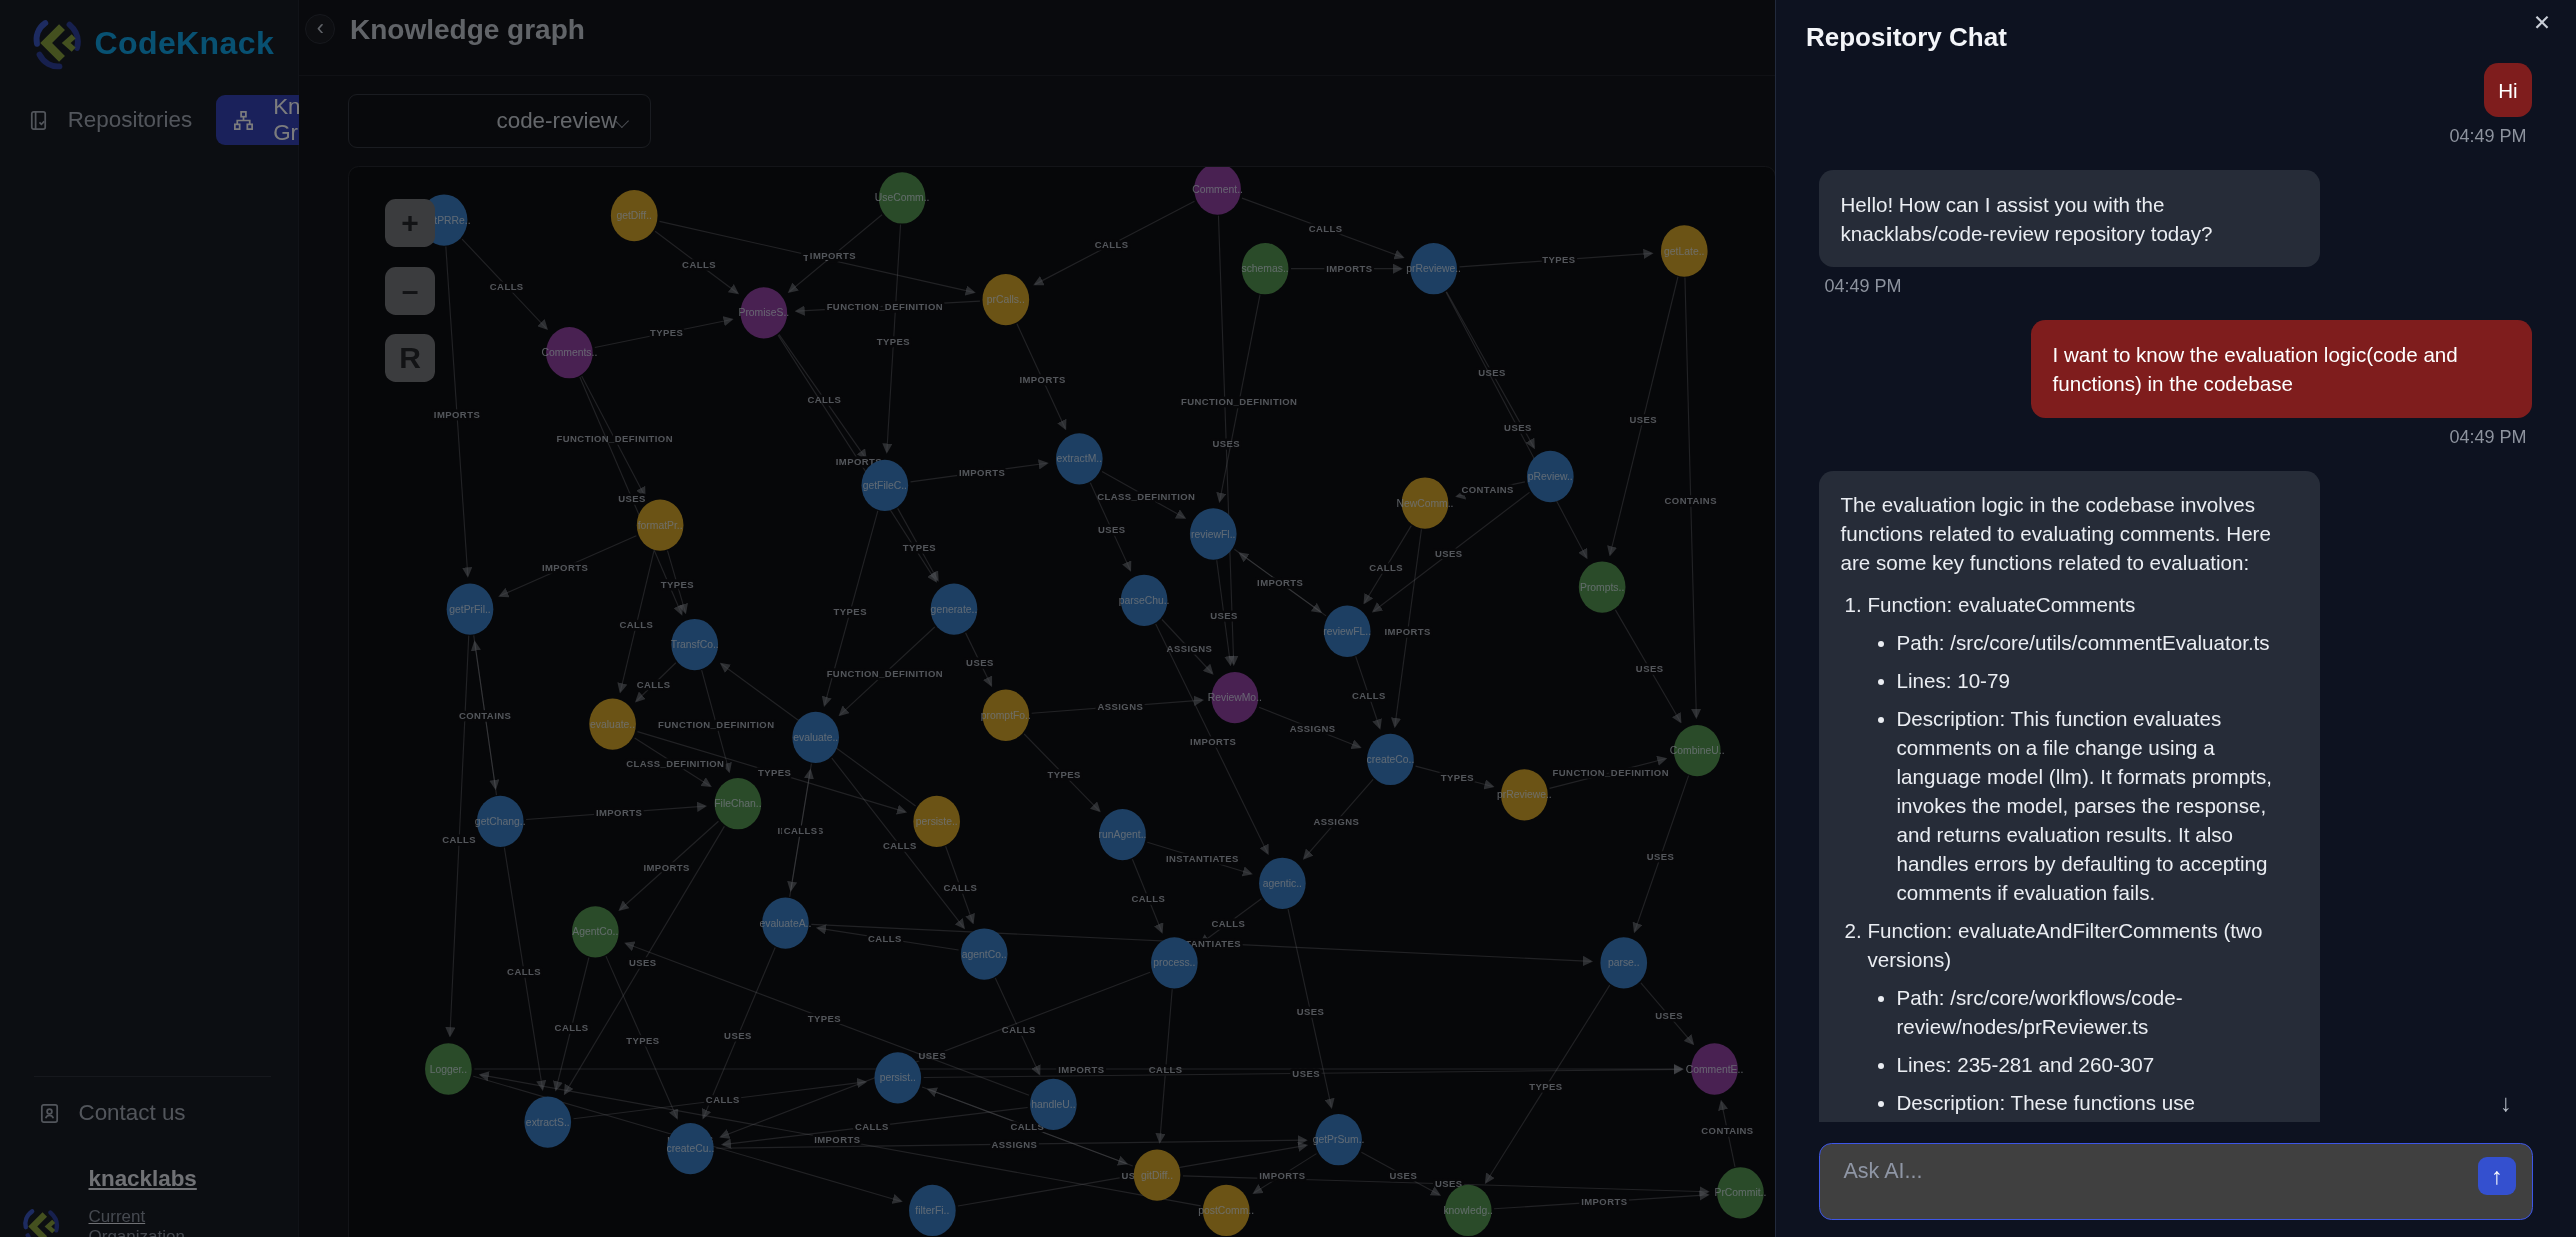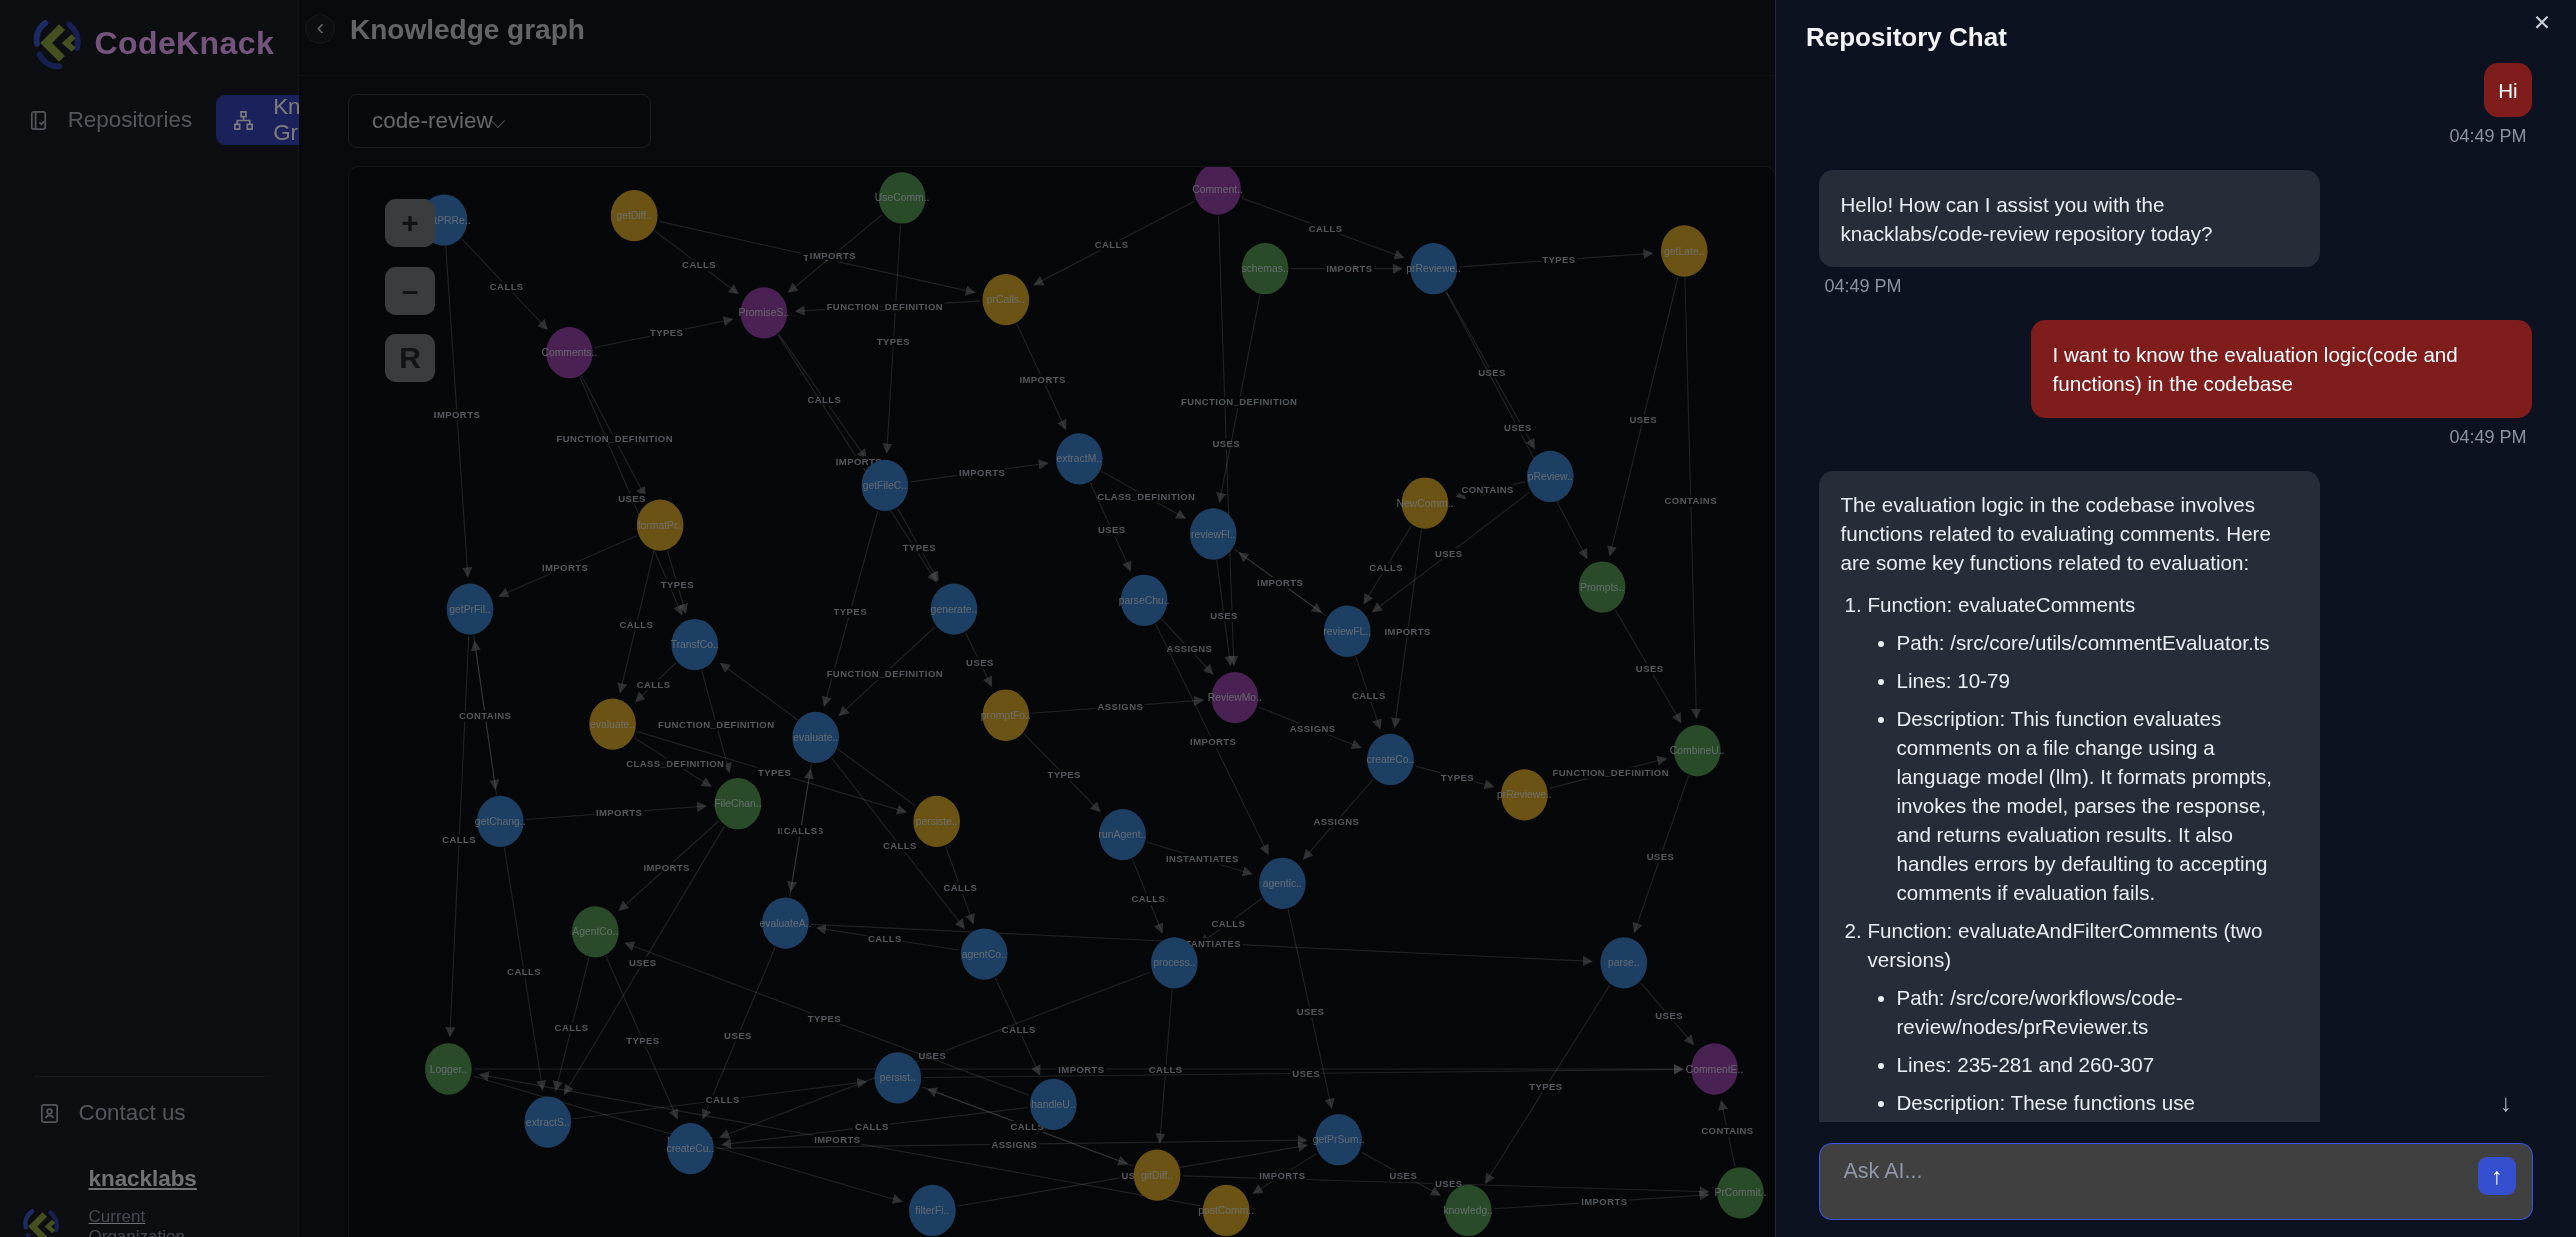--- a/index.html
+++ b/index.html
@@ -3,39 +3,39 @@
 <meta charset="utf-8">
 <style>
   html,body{margin:0;padding:0;background:#000;}
   body{width:2576px;height:1238px;position:relative;overflow:hidden;
        font-family:"Liberation Sans","DejaVu Sans",sans-serif;color:#e8ebf0;}
   *{box-sizing:border-box;}
 
   
   .sidebar{position:absolute;left:0;top:0;width:299px;height:1238px;background:#161a21;border-right:0.9px solid #20242c;}
   .brand{position:absolute;left:32px;top:16px;display:flex;align-items:center;gap:12.5px;}
-  .brand-name{font-size:32px;font-weight:bold;color:#f0abfc;letter-spacing:0.4px;}
+  .brand-name{font-size:32px;font-weight:bold;color:#0ea5e9;letter-spacing:0.4px;}
   .nav{position:absolute;left:10.7px;right:7.2px;top:95px;display:flex;flex-direction:row;gap:8px;}
   .nav-item{height:50px;border-radius:9px;display:flex;align-items:center;gap:18px;padding:0 16px;color:#a7aeb8;font-size:22.4px;cursor:pointer;}
   .nav-item.active{background:#3242b8;color:#fff;}
   .nav-item svg{flex:0 0 auto;}
   .side-divider{position:absolute;left:34px;right:27px;top:1076px;height:0.9px;background:#2a2f38;}
   .contact{position:absolute;left:21.5px;top:1093px;display:flex;align-items:center;gap:18px;color:#a7aeb8;font-size:22.4px;padding:7.2px 16px;cursor:pointer;}
   .orgrow{position:absolute;left:21.5px;top:1166px;width:259px;display:flex;align-items:flex-end;gap:29px;cursor:pointer;text-decoration:underline;}
   .orgtext{flex:1;}
   .orgname{font-size:22.4px;font-weight:bold;color:#e6e9ee;}
   .orgsub{font-size:17px;color:#8d94a0;margin-top:15px;}
   .chev{width:9.8px;height:9.8px;border-right:1.8px solid #9aa1ab;border-bottom:1.8px solid #9aa1ab;transform:rotate(45deg);}
 
   
   .main{position:absolute;left:299px;top:0;width:1477px;height:1238px;background:#101215;}
   .back-btn{position:absolute;left:6.3px;top:14.3px;width:30px;height:30px;border-radius:50%;background:#17191e;border:0.9px solid #2b2f36;color:#c3c9d2;font-size:21.5px;line-height:27px;text-align:center;cursor:pointer;z-index:2;}
   .page-title{position:absolute;left:51px;top:14.3px;font-size:28px;font-weight:bold;color:#c6ccd4;}
   .header-line{position:absolute;left:0;right:0;top:75px;height:0.9px;background:#1e2126;}
-  .repo-select{position:absolute;left:49px;top:94px;width:303px;height:54px;border:0.9px solid #33373f;border-radius:9px;background:#0e1013;display:flex;align-items:center;justify-content:flex-start;padding:0 23px;font-size:22.4px;color:#ced3da;cursor:pointer;}
+  .repo-select{position:absolute;left:49px;top:94px;width:303px;height:54px;border:0.9px solid #33373f;border-radius:9px;background:#0e1013;display:flex;align-items:center;justify-content:flex-end;padding:0 23px;font-size:22.4px;color:#ced3da;cursor:pointer;}
   .graph-wrap{position:absolute;left:49px;top:166px;width:1428px;height:1072px;border:0.9px solid #24272c;border-radius:10.7px 10.7px 0 0;background:#0a0b0d;overflow:hidden;}
   .graph-wrap svg{display:block;width:100%;height:100%;}
   .zoom-controls{position:absolute;left:86px;top:199px;display:flex;flex-direction:column;gap:19.7px;}
   .zbtn{width:50px;height:48px;border-radius:10.7px;background:#77797c;color:#232426;font-size:30px;font-weight:bold;display:flex;align-items:center;justify-content:center;cursor:pointer;}
   .edge-label{font-size:11px;font-weight:bold;fill:#aab0b8;letter-spacing:.5px;text-anchor:middle;paint-order:stroke;stroke:#0b0c0e;stroke-width:6px;stroke-linejoin:round;}
   .node-label{font-size:12px;fill:rgba(228,237,246,.8);text-anchor:middle;}
 
   
   .dim{position:absolute;left:0;top:0;width:1775px;height:1238px;background:rgba(3,4,6,.52);z-index:5;}
 

